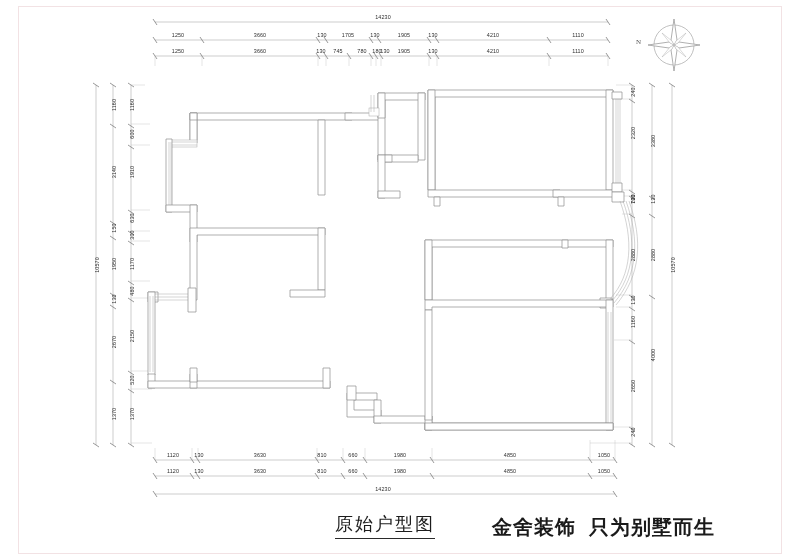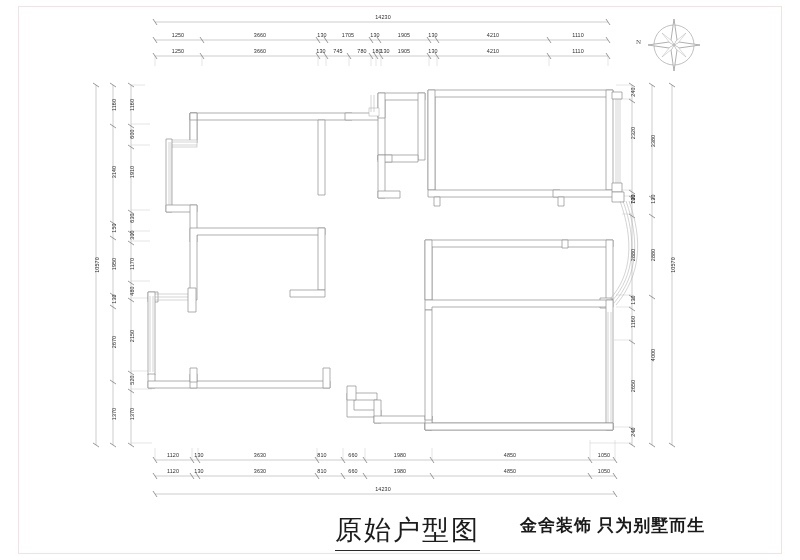--- a/index.html
+++ b/index.html
@@ -25,31 +25,31 @@
   #drawing-svg {
     position: absolute;
     left: 0; top: 0;
     width: 800px; height: 560px;
   }
   
   #title-block {
     position: absolute;
     left: 335px; top: 512px;
     font-family: "Liberation Serif", serif;
-    font-size: 27px;
+    font-size: 18px;
     letter-spacing: 2px;
     color: #1c1c1c;
     border-bottom: 1.6px solid #2a2a2a;
     padding-bottom: 2px;
   }
   #tagline {
     position: absolute;
-    left: 520px; top: 514px;
-    font-family: Liberation Serif, serif;
-    font-size: 17px;
+    left: 492px; top: 514px;
+    font-family: Liberation Mono, monospace;
+    font-size: 20px;
     font-weight: 700;
     letter-spacing: 1px;
     color: #1a1a1a;
     white-space: nowrap;
   }
   
   #logo-block {
     position: absolute;
     left: 562px; top: 457px;
     width: 56px;

